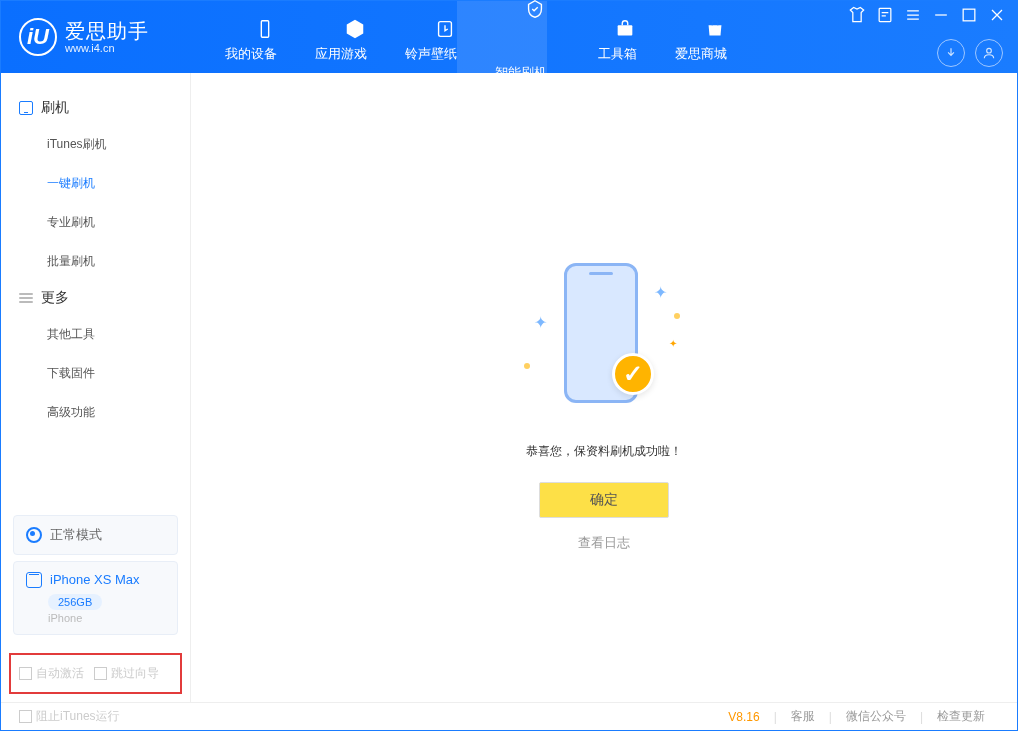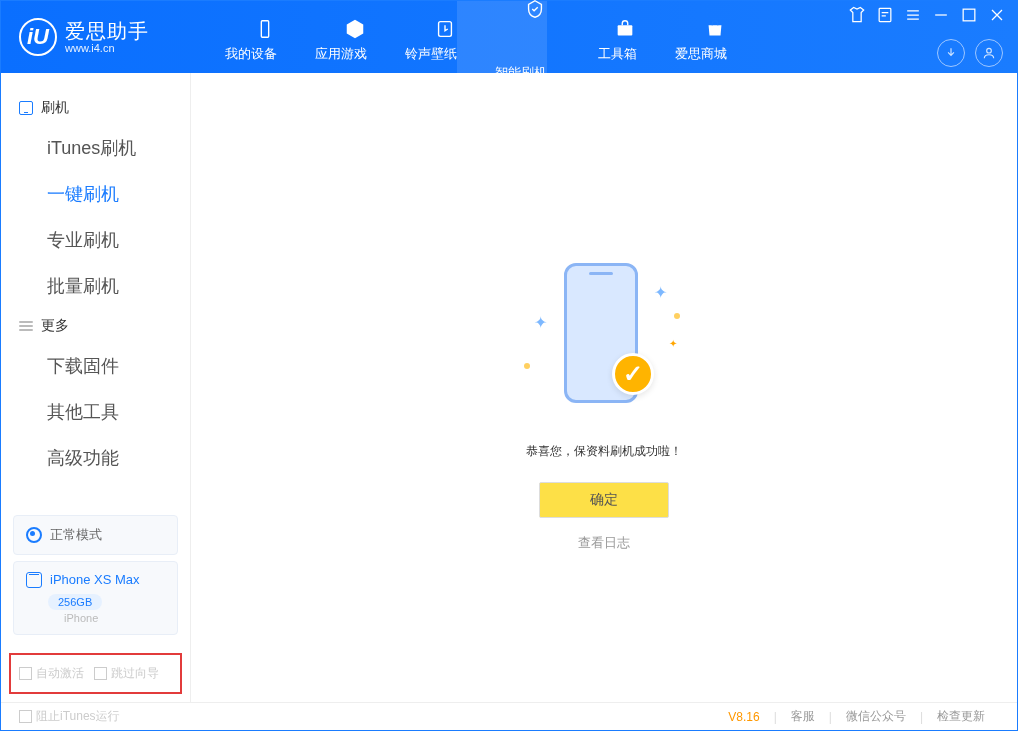--- a/index.html
+++ b/index.html
@@ -19,35 +19,35 @@
 .title-controls { position: absolute; top: 4px; right: 10px; display: flex; gap: 8px; color: #d4e6ff; }
 .title-controls span { width: 20px; height: 20px; display: flex; align-items: center; justify-content: center; cursor: pointer; }
 .header-right { position: absolute; right: 14px; bottom: 6px; display: flex; gap: 10px; }
 .header-right .circ { width: 28px; height: 28px; border: 1.5px solid #9ec7ff; border-radius: 50%; display: flex; align-items: center; justify-content: center; color: #cfe4ff; cursor: pointer; }
 .body { flex: 1; display: flex; overflow: hidden; }
 .sidebar { width: 190px; border-right: 1px solid #eee; padding-top: 18px; display: flex; flex-direction: column; }
 .side-group-header { display: flex; align-items: center; gap: 8px; padding: 8px 18px; color: #333; font-weight: 500; font-size: 14px; }
 .side-group-header .sq { width: 14px; height: 14px; border: 1.5px solid #1a7cff; border-radius: 2px; position: relative; }
 .side-group-header .sq.phone::after { content: ""; position: absolute; bottom: 1px; left: 50%; width: 4px; height: 1px; background: #1a7cff; transform: translateX(-50%); }
 .side-menu { list-style: none; }
-.side-item { padding: 11px 18px 11px 46px; cursor: pointer; color: #555; font-size: 18px; }
+.side-item { padding: 11px 18px 11px 46px; cursor: pointer; color: #555; font-size: 12px; }
 .side-item.active { color: #1a7cff; }
 .ham-icon { display: inline-flex; flex-direction: column; gap: 2px; width: 14px; }
 .ham-icon i { display: block; height: 2px; background: #bbb; border-radius: 1px; }
 .side-spacer { flex: 1; }
 .status-box { background: #f7f9fc; border: 1px solid #e8eef7; border-radius: 4px; margin: 6px 12px; padding: 10px 12px; display: flex; align-items: center; gap: 8px; font-size: 13px; color: #666; }
 .status-box .sicon { width: 16px; height: 16px; border: 2px solid #1a7cff; border-radius: 50%; position: relative; }
 .status-box .sicon::after { content: ""; position: absolute; width: 5px; height: 5px; background: #1a7cff; border-radius: 50%; top: 2px; left: 2px; }
 .device-box { background: #f7f9fc; border: 1px solid #e8eef7; border-radius: 4px; margin: 0 12px 12px; padding: 10px 12px; }
 .device-box .drow { display: flex; gap: 8px; }
 .device-box .dicon { width: 16px; height: 16px; border: 1.5px solid #1a7cff; border-radius: 3px; position: relative; }
 .device-box .dicon::after { content: ""; position: absolute; top: 1px; left: 2px; right: 2px; height: 1px; background: #1a7cff; }
 .device-box .dname { color: #1a7cff; font-weight: 500; font-size: 13px; }
 .device-box .badge { display: inline-block; margin-top: 6px; margin-left: 22px; background: #e6f1ff; color: #1a7cff; border-radius: 10px; padding: 2px 10px; font-size: 11px; }
-.device-box .sub { margin-left: 38px; color: #bbb; font-size: 11px; margin-top: 2px; }
+.device-box .sub { margin-left: 22px; color: #bbb; font-size: 11px; margin-top: 2px; }
 .redbox { border: 2px solid #e23b3b; margin: 6px 8px 8px; padding: 10px 8px; display: flex; align-items: center; gap: 10px; }
 .chk { display: flex; align-items: center; gap: 4px; color: #ccc; font-size: 12px; }
 .chk-box { width: 13px; height: 13px; border: 1px solid #ccc; background: #fff; }
 .main { flex: 1; position: relative; display: flex; flex-direction: column; align-items: center; }
 .success-area { margin-top: 190px; display: flex; flex-direction: column; align-items: center; }
 .illus { width: 200px; height: 150px; position: relative; }
 .phone-pic { position: absolute; left: 60px; top: 0; width: 74px; height: 140px; border: 3px solid #8bb5f5; border-radius: 12px; background: #d9e8ff; }
 .phone-pic::before { content: ""; position: absolute; top: 6px; left: 50%; transform: translateX(-50%); width: 24px; height: 3px; background: #8bb5f5; border-radius: 2px; }
 .check-circle { position: absolute; left: 108px; top: 90px; width: 42px; height: 42px; background: #ffb400; border-radius: 50%; display: flex; align-items: center; justify-content: center; color: #fff; font-size: 24px; font-weight: bold; border: 3px solid #fff; box-shadow: 0 2px 6px rgba(0,0,0,0.1); }
 .star { position: absolute; color: #7db8ff; font-size: 16px; }
@@ -192,22 +192,22 @@
       </ul>
       <div class="side-group-header">
         <span class="ham-icon">
             <i></i>
             <i></i>
             <i></i>
           </span>
         <span>更多</span>
       </div>
       <ul class="side-menu">
+        <li class="side-item">其他工具</li>
         <li class="side-item">下载固件</li>
-        <li class="side-item">其他工具</li>
         <li class="side-item">高级功能</li>
       </ul>
       <div class="side-spacer"></div>
       <div class="status-box">
         <span class="sicon"></span>
         <span>正常模式</span>
       </div>
       <div class="device-box">
         <div class="drow">
           <span class="dicon"></span>

